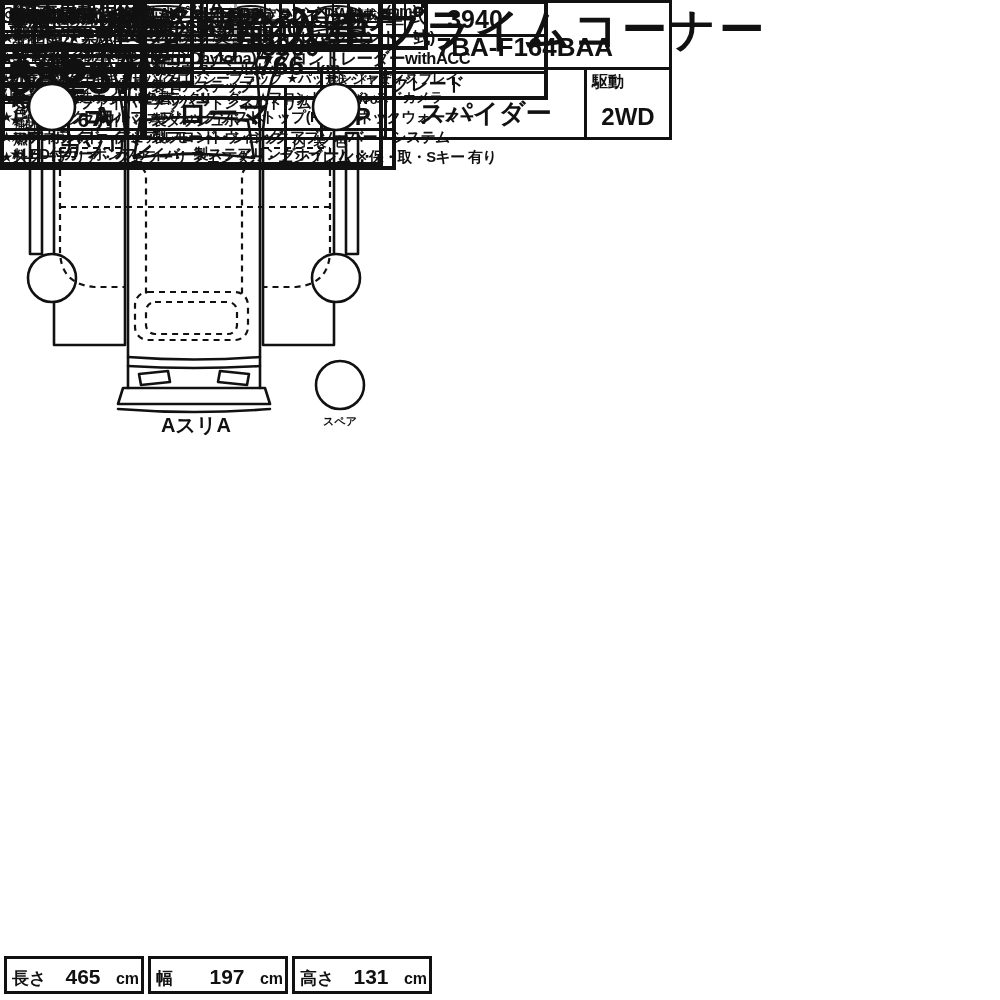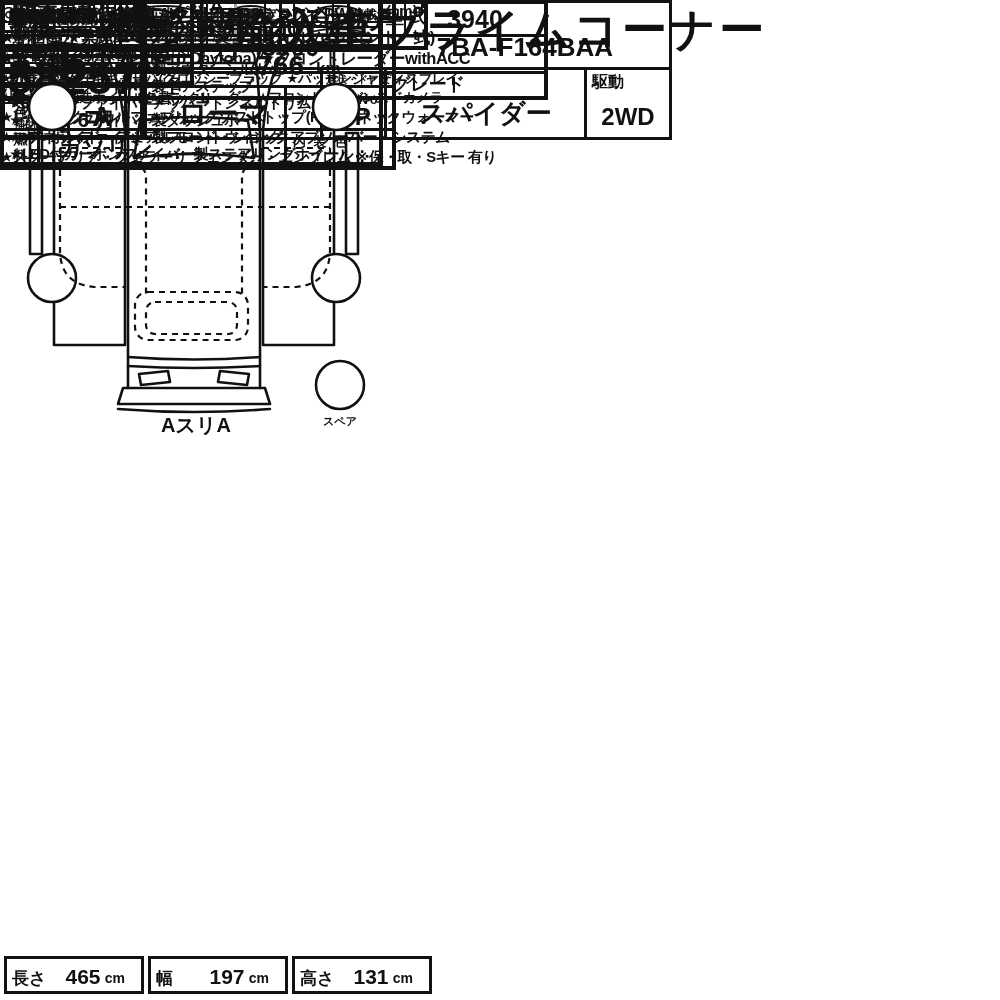--- a/index.html
+++ b/index.html
@@ -160,21 +160,21 @@
   svg text{font-family:"Liberation Sans","DejaVu Sans",sans-serif;font-weight:bold;fill:#111;}
   
   #dims-head{left:4;top:929;width:428px;height:24px;}
   #dims-head .dh-lab{position:absolute;left:2px;top:0;font-size:19px;}
   #dims-head .dh-x1{position:absolute;left:212px;top:0;font-size:19px;}
   #dims-head .dh-x2{position:absolute;left:316px;top:0;font-size:19px;}
   #dims-head .dh-u{position:absolute;left:386px;top:2px;font-size:15px;}
   .dim-cell{position:absolute;top:956px;height:38px;width:140px;border:3px solid #111;}
   .dim-cell .dl{position:absolute;left:5px;top:8px;font-size:17px;}
   .dim-cell .dv{position:absolute;left:48px;top:6px;width:56px;text-align:center;font-size:21px;}
-  .dim-cell .du{position:absolute;right:16px;top:11px;font-size:14px;}
+  .dim-cell .du{position:absolute;right:2px;top:11px;font-size:16px;}
   #dim1{left:4px;} #dim2{left:148px;} #dim3{left:292px;}
   #dims-next{left:4;top:998;width:424px;height:8px;border:3px solid #111;border-bottom:none;}
 </style>
 </head>
 <body>
 
 <div class="b" id="title">輸入車プライムコーナー</div>
 
 <div class="b" id="no-box">
   <span class="no-label">No.</span>

